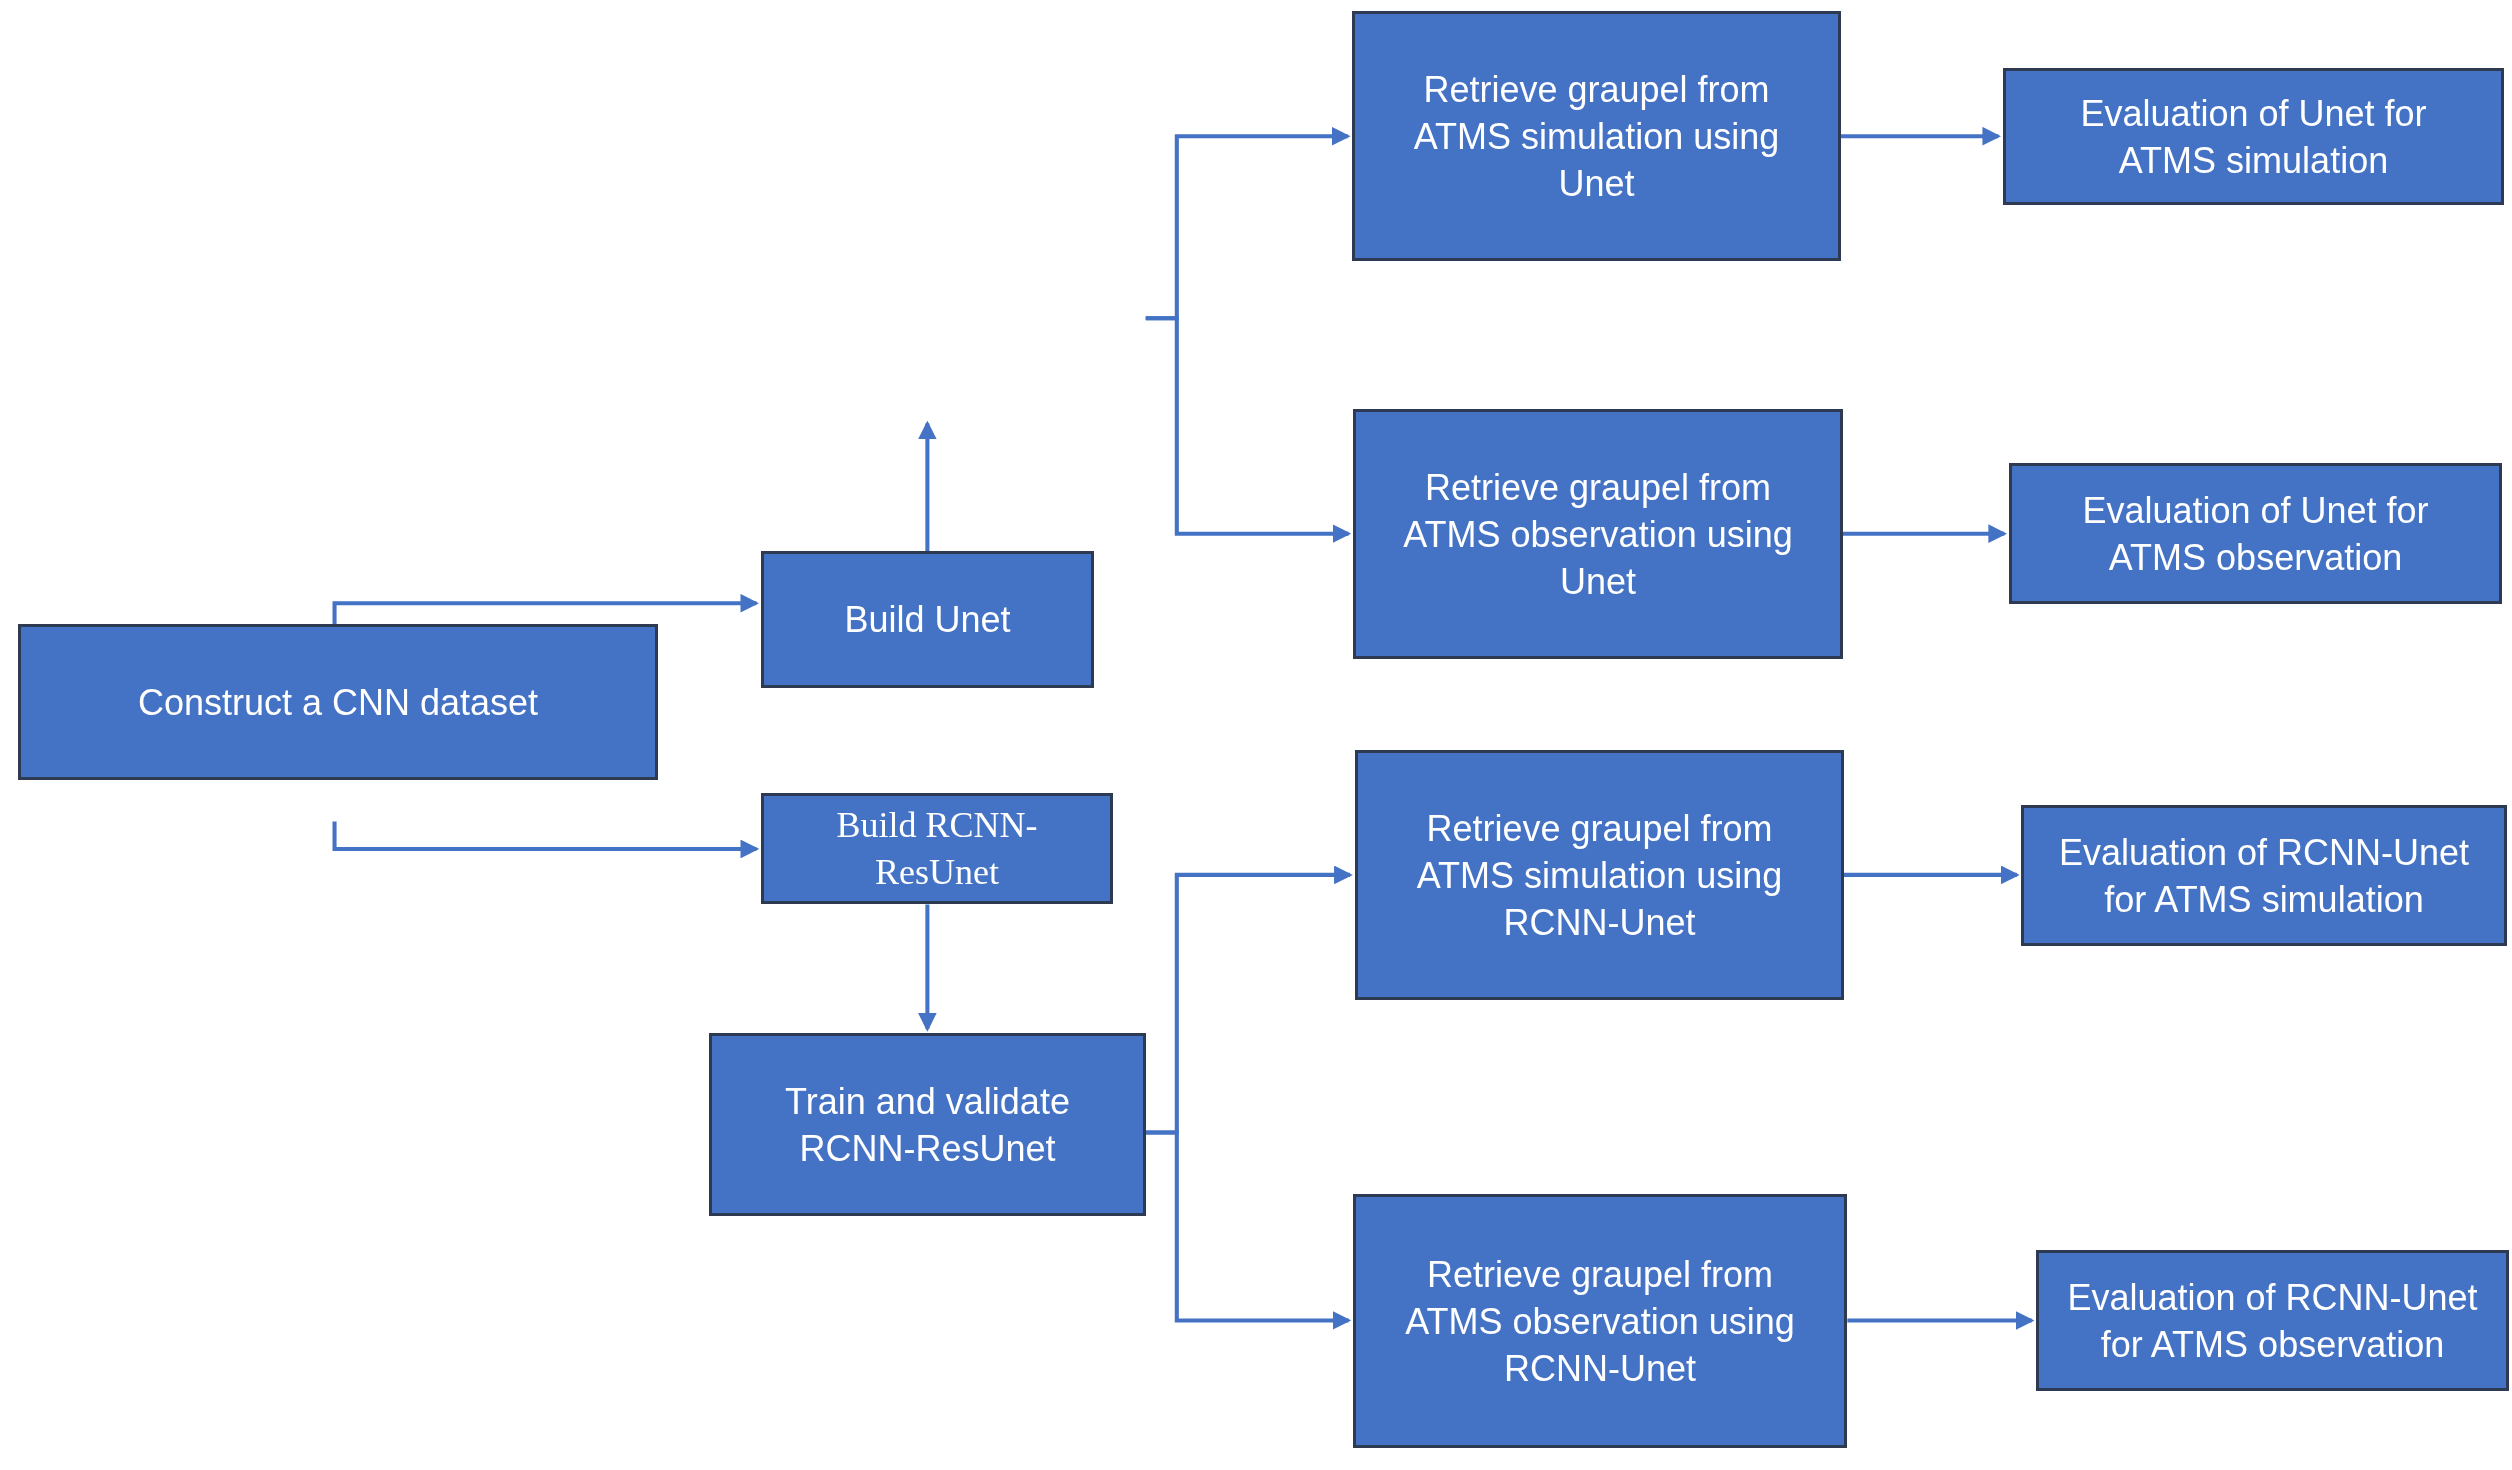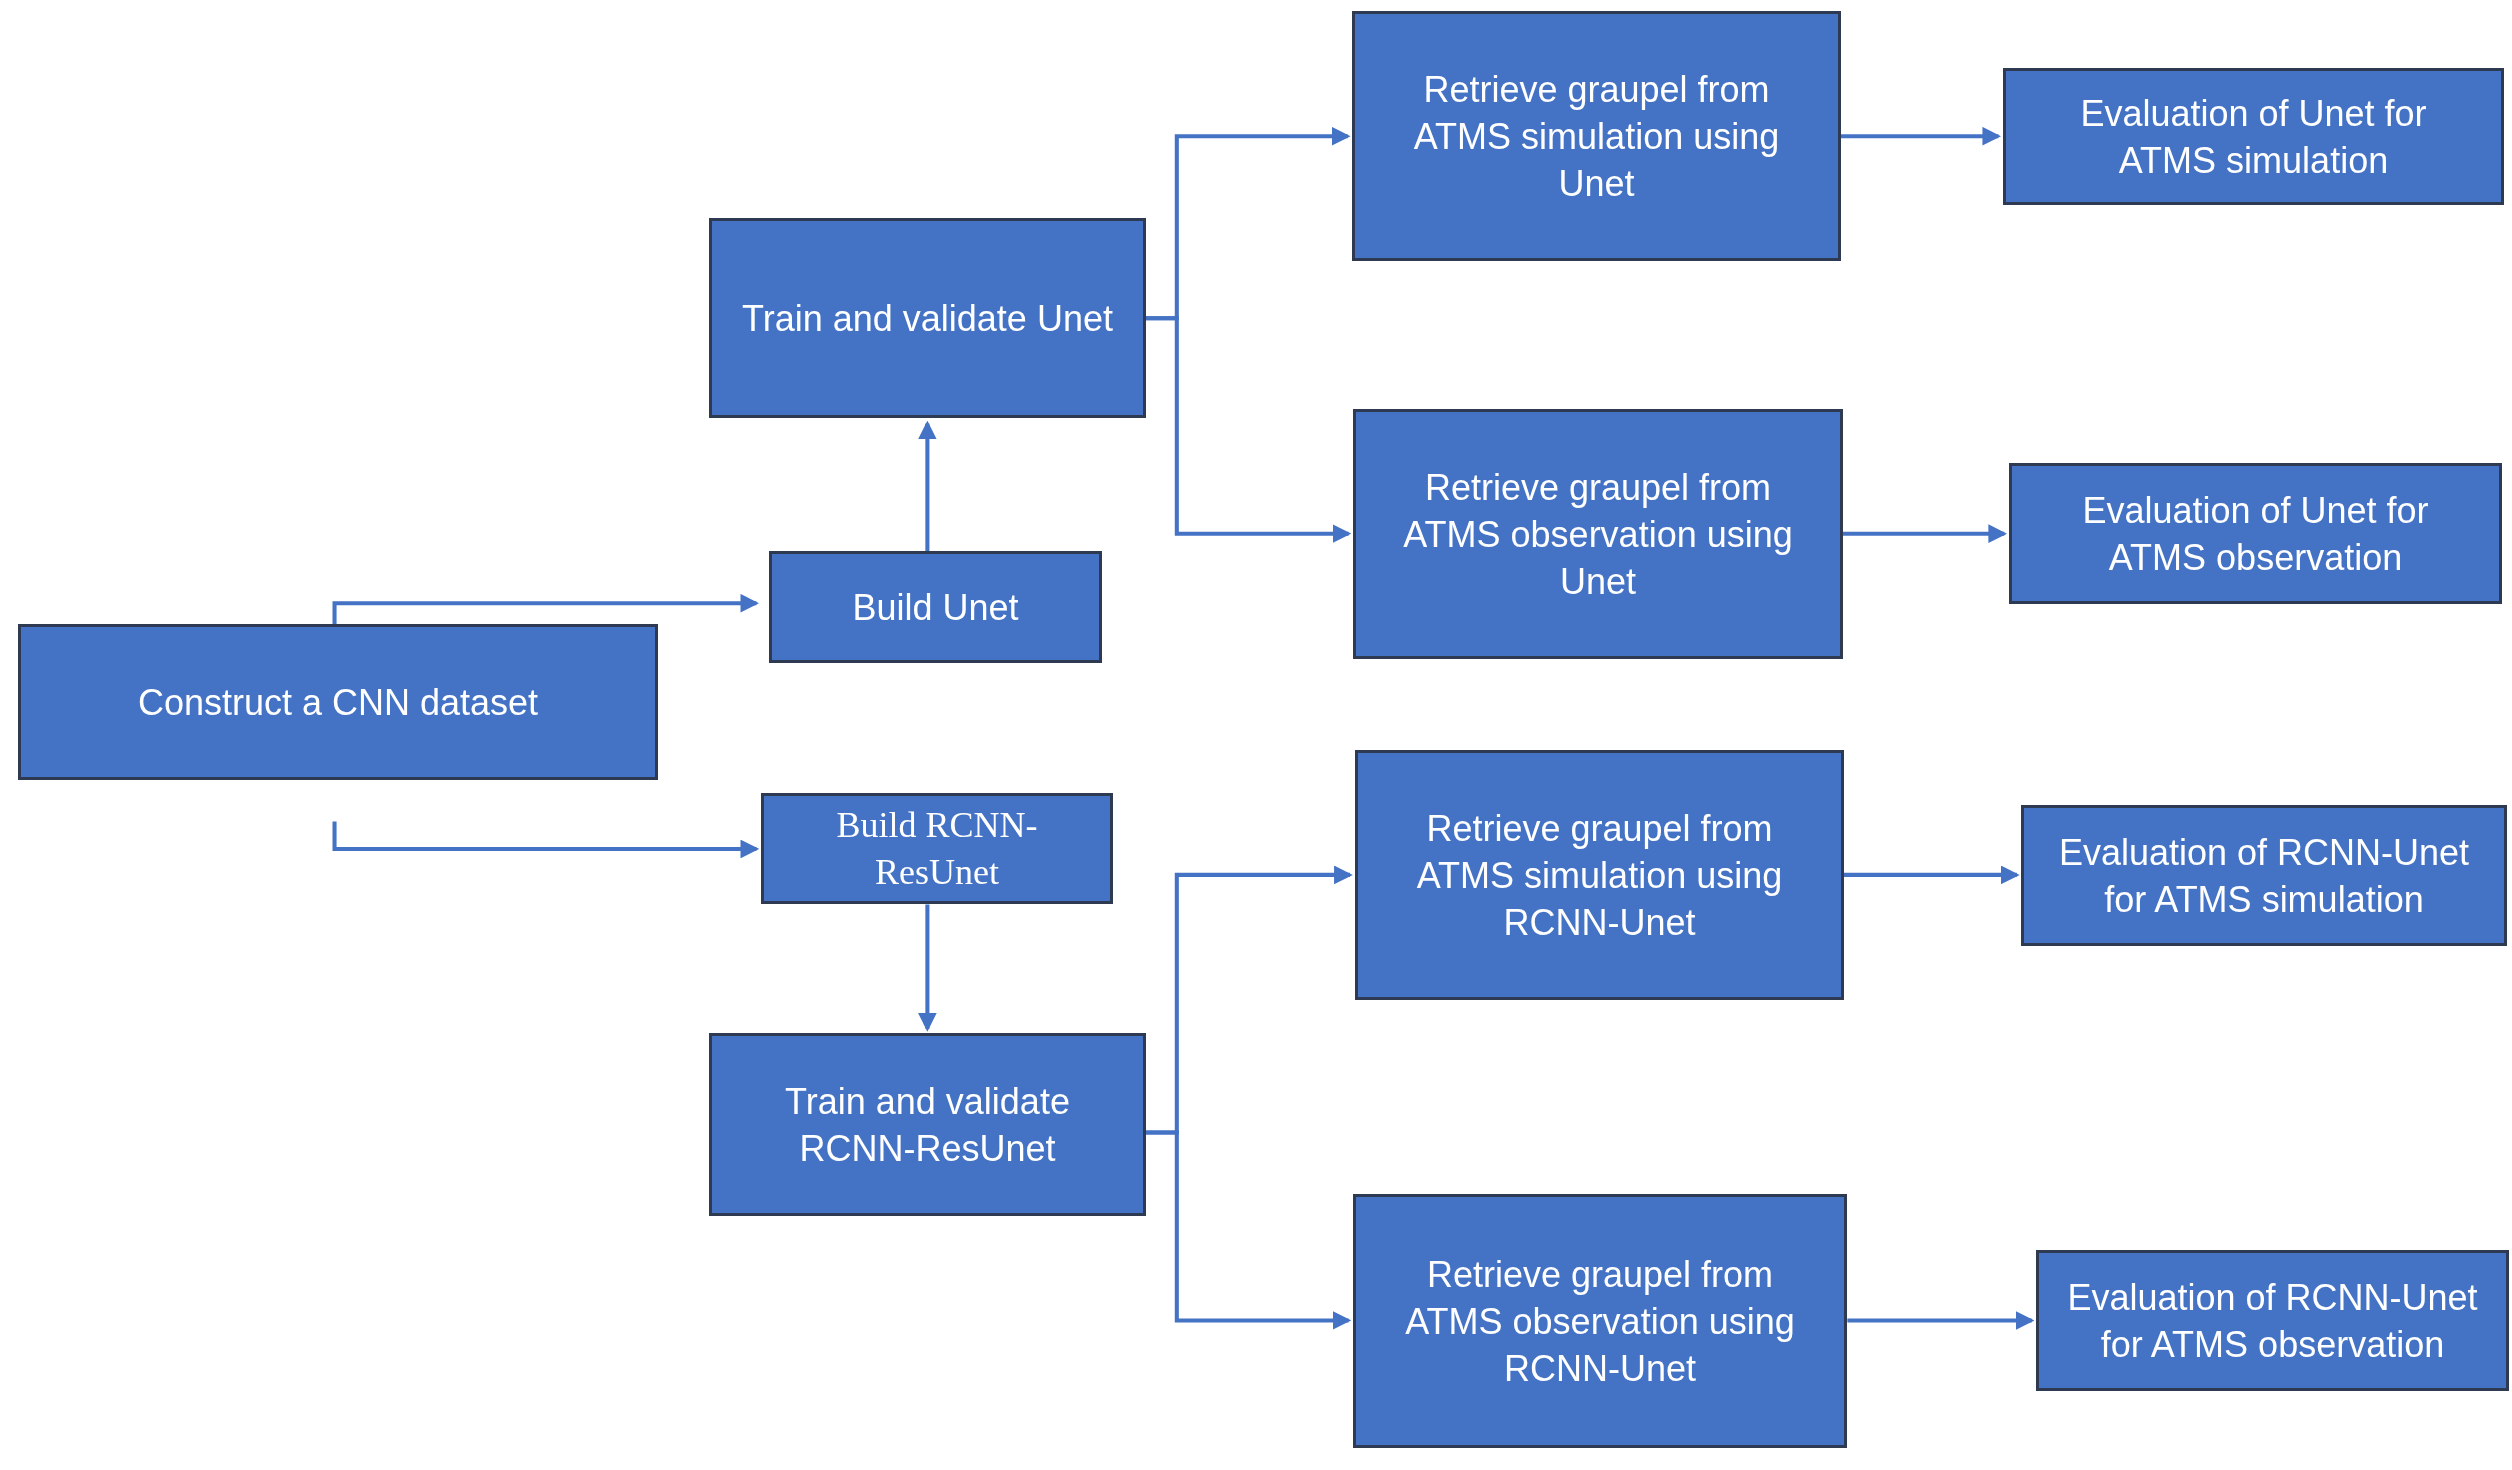--- a/index.html
+++ b/index.html
@@ -66,23 +66,22 @@
     <polyline points="1548,1530 1590,1530 1590,1784 1822,1784" marker-end="url(#arrowhead)"></polyline>
 
     <line x1="2487" y1="184" x2="2700" y2="184" marker-end="url(#arrowhead)"></line>
     <line x1="2490" y1="721" x2="2708" y2="721" marker-end="url(#arrowhead)"></line>
     <line x1="2490" y1="1182" x2="2725" y2="1182" marker-end="url(#arrowhead)"></line>
     <line x1="2496" y1="1784" x2="2745" y2="1784" marker-end="url(#arrowhead)"></line>
   </svg>
 
   <div class="node" style="left:18px; top:624px; width:640px; height:156px;text-align:right;">Construct a CNN dataset</div>
 
-  <div class="node" style="left:761px; top:551px; width:333px; height:112px;margin-left:8px;">Build Unet</div>
+  <div class="node" style="left:761px; top:551px; width:333px; height:137px;">Build Unet</div>
 
-  <div class="node" style="left:709px; top:218px; width:437px; height:200px;">Train and validate Unet</div>
 
   <div class="node" style="left:761px; top:793px; width:352px; height:111px;font-family:Liberation Serif, serif;">Build RCNN-
 ResUnet</div>
 
   <div class="node" style="left:709px; top:1033px; width:437px; height:183px;">Train and validate
 RCNN-ResUnet</div>
 
   <div class="node" style="left:1352px; top:11px; width:489px; height:250px;">Retrieve graupel from
 ATMS simulation using
 Unet</div>

